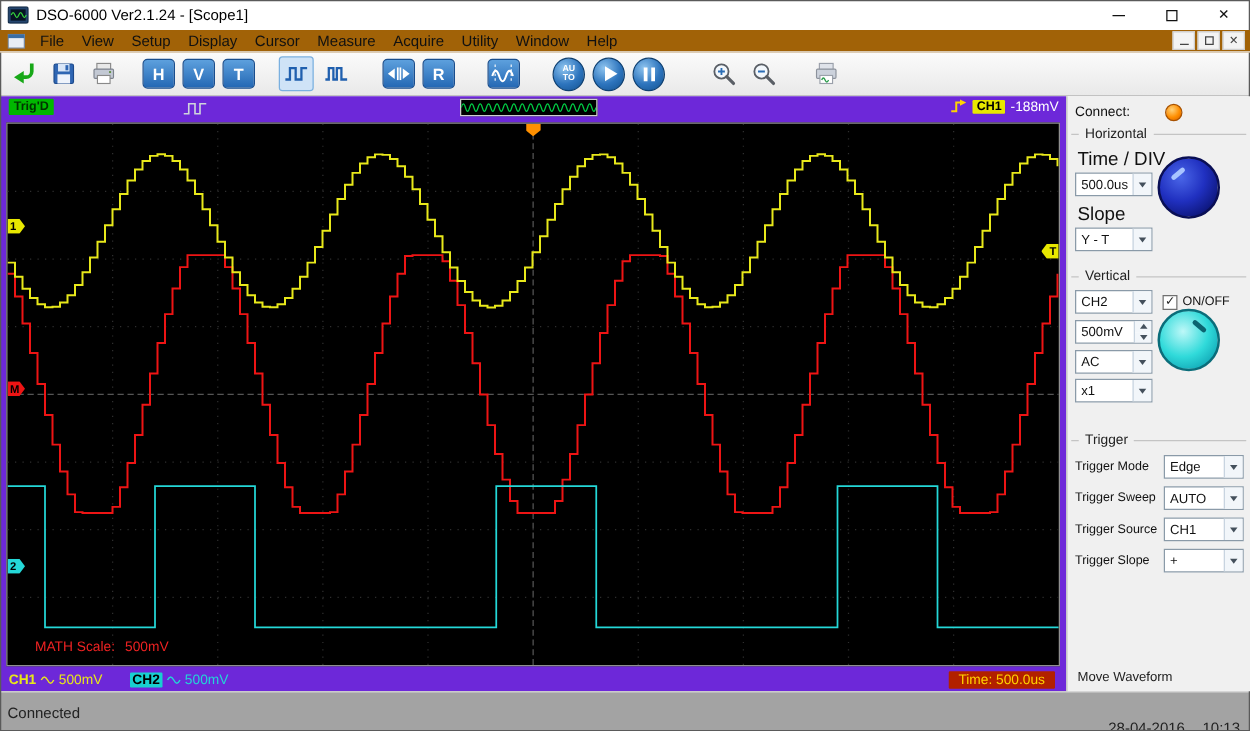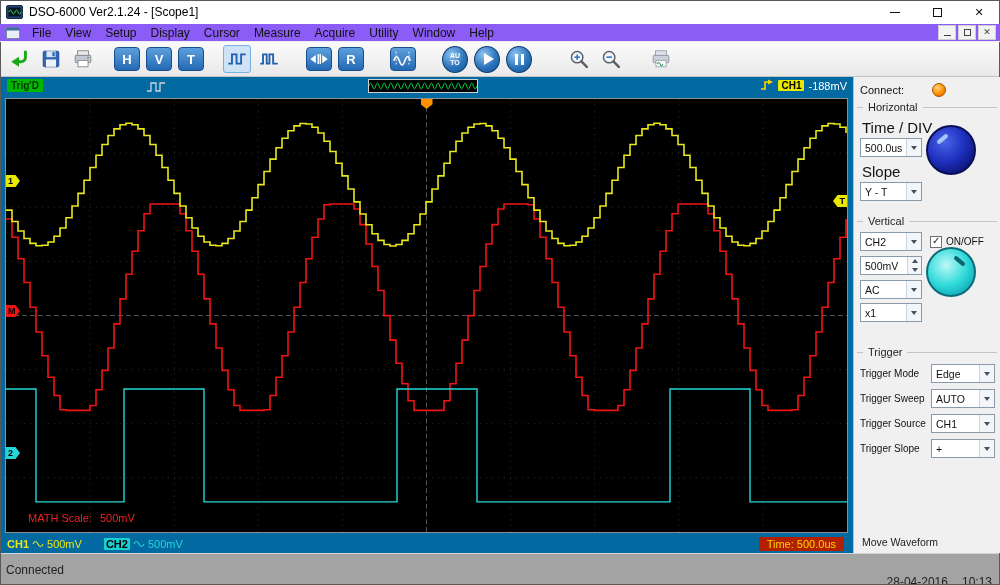--- a/index.html
+++ b/index.html
@@ -12,21 +12,21 @@
   .titlebar { height:24px; flex:none; background:#fff; display:flex; align-items:center; padding-left:6px; }
   .app-icon { width:17px; height:14px; margin-right:6px; flex:none; }
   .title-text { font-size:12px; color:#000; }
   .win-controls { margin-left:auto; display:flex; height:100%; }
   .win-btn { width:42px; height:100%; display:flex; align-items:center; justify-content:center; color:#111; }
   .min-glyph { width:10px; height:1px; background:#111; display:block; }
   .max-glyph { width:9px; height:9px; border:1px solid #111; display:block; }
   .close-glyph { font-size:11px; line-height:1; }
 
   
-  .menubar { height:18px; flex:none; background:#8b5cf6; border-bottom:1px solid #ececec;
+  .menubar { height:18px; flex:none; background:#a16207; border-bottom:1px solid #ececec;
     display:flex; align-items:center; font-size:12px; color:#111; position:relative; }
   .mdi-doc-icon { width:14px; height:12px; margin:0 5px 0 6px; flex:none; }
   .menu-item { padding:1px 7px; cursor:default; }
   .mdi-controls { position:absolute; right:4px; top:1px; display:flex; gap:2px; }
   .mdi-btn { width:18px; height:15px; border:1px solid #cfcfcf; background:#f3f3f3;
     display:flex; align-items:center; justify-content:center; color:#444; }
   .mdi-min { width:7px; height:1px; background:#444; display:block; margin-top:6px; }
   .mdi-max { width:7px; height:7px; border:1px solid #444; display:block; }
   .mdi-close { font-size:9px; line-height:1; }
 
@@ -44,21 +44,21 @@
     background:radial-gradient(circle at 35% 30%, #8ec4ef, #2d74bd 55%, #12518f);
     display:flex; flex-direction:column; align-items:center; justify-content:center; }
   .round-btn .auto-line { color:#fff; font-size:7px; font-weight:bold; line-height:7px; }
   .play-tri { width:0; height:0; border-left:10px solid #fff; border-top:6px solid transparent;
     border-bottom:6px solid transparent; margin-left:3px; }
   .pause-bars { display:flex; gap:3px; }
   .pause-bars i { width:3px; height:11px; background:#fff; display:block; }
 
   
   .workspace { flex:1; min-height:0; display:flex; }
-  .scope-col { width:853px; flex:none; background:#0369a1; display:flex; flex-direction:column; }
+  .scope-col { width:853px; flex:none; background:#6d28d9; display:flex; flex-direction:column; }
 
   .scope-top { height:19px; flex:none; position:relative; display:flex; align-items:center; }
   .trig-badge { position:absolute; left:7px; top:2px; background:#00b800; color:#003300;
     font-size:10px; font-weight:bold; padding:1px 4px; border-radius:1px; }
   .sq-glyph { position:absolute; left:146px; top:4px; }
   .preview-box { position:absolute; left:368px; top:2px; width:110px; height:14px;
     border:1px solid #cfcfcf; background:#000; }
   .preview-box svg { width:100%; height:100%; display:block; }
   .top-right { position:absolute; right:6px; top:2px; display:flex; align-items:center; gap:4px; }
   .ch-badge { background:#e8e800; color:#000; font-size:10px; font-weight:bold; padding:0 3px; border-radius:1px; }

